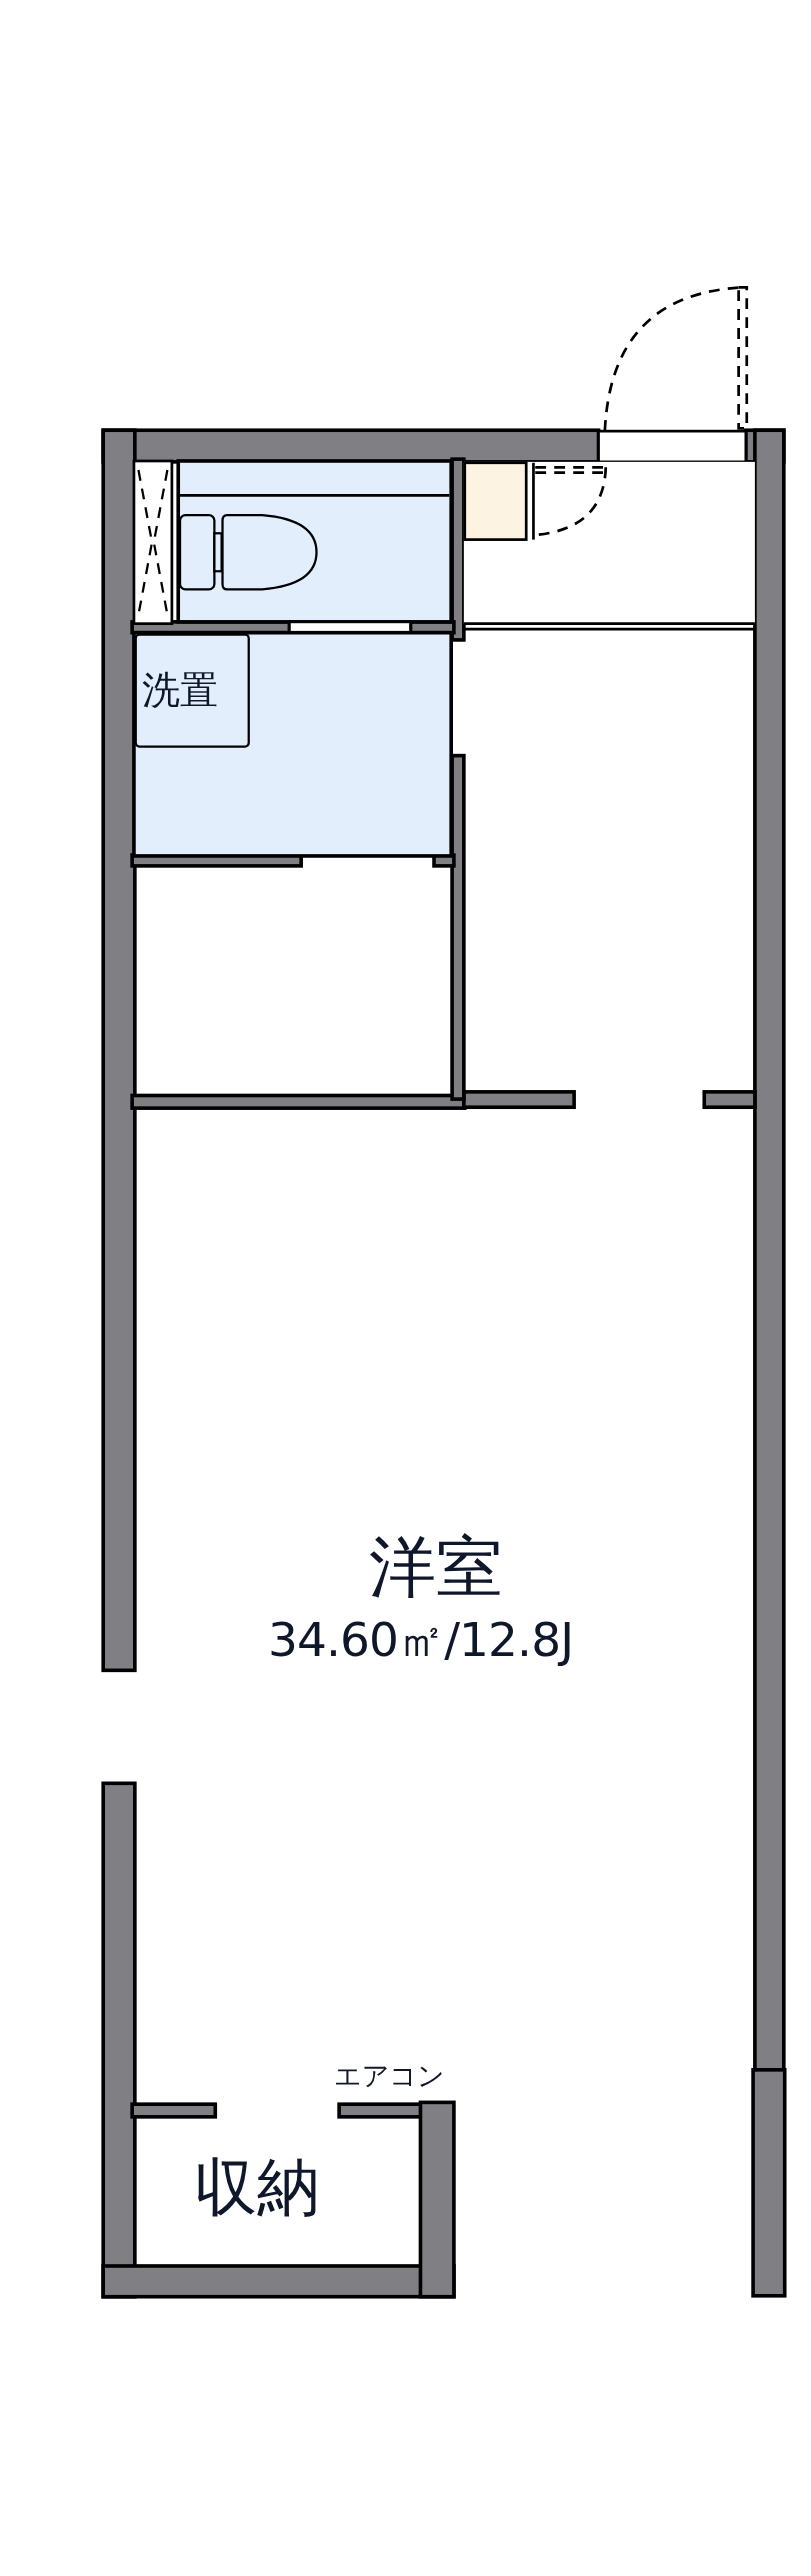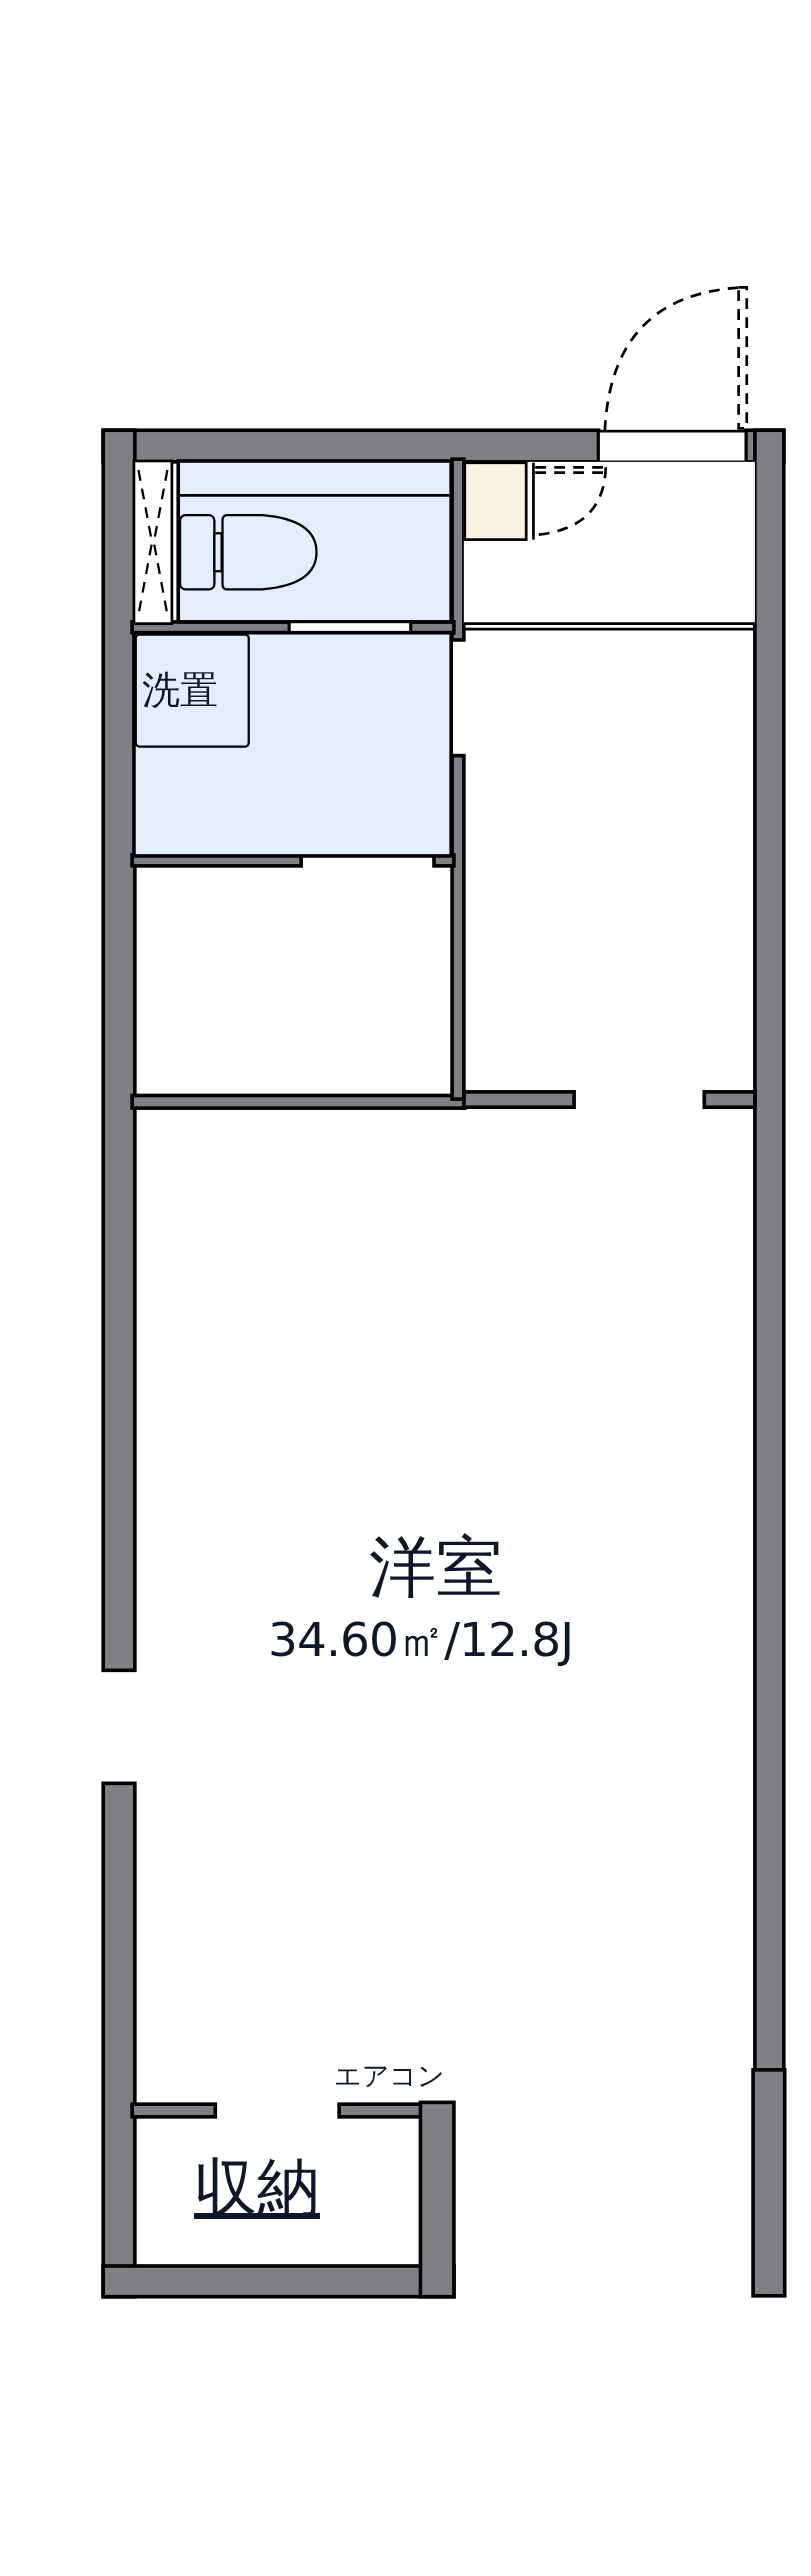--- a/index.html
+++ b/index.html
@@ -203,17 +203,17 @@
 
 
 <div class="label small-label" style="left:142px; top:671px;">洗置</div>
 
 <div class="label room-name" style="left:369px; top:1534px;">洋室</div>
 
 <div class="label room-area" style="left:268px; top:1616px;">34.60㎡/12.8J</div>
 
 <div class="label ac-label" style="left:301px; top:2062px;margin-left:33px;">エアコン</div>
 
-<div class="label storage-label" style="left:194px; top:2156px;text-decoration:underline;">収納</div>
+<div class="label storage-label" style="left:194px; top:2156px;">収納</div>
 
 
 
 
 </rect></rect></line></line></line></line></rect></rect></path></path></rect></path></rect></path></path>
 </body></html>

